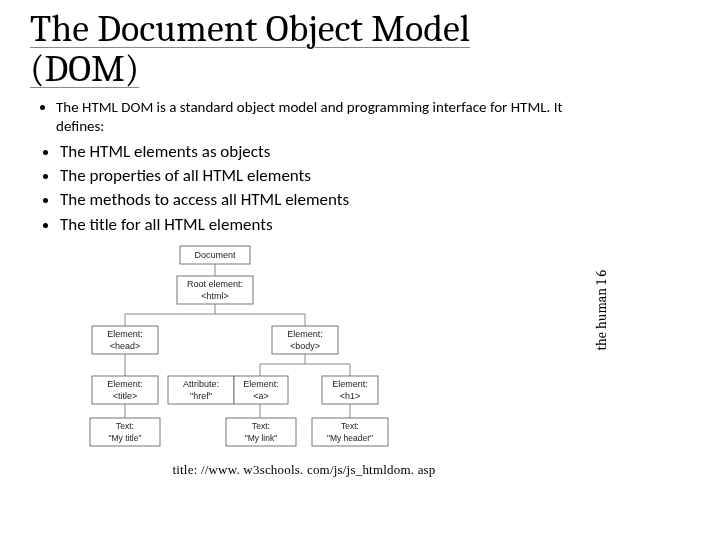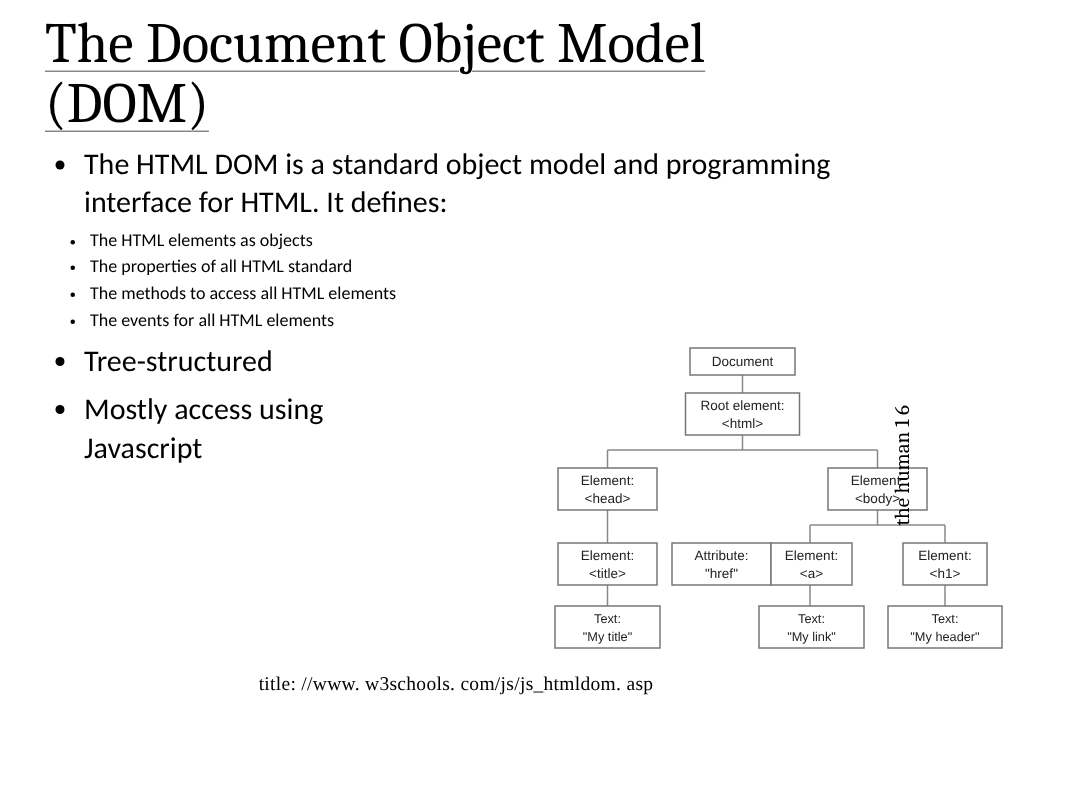--- a/index.html
+++ b/index.html
@@ -26,28 +26,28 @@
     margin: 0 0 8px 0;
     text-decoration: underline;
     text-decoration-color: #888;
     text-decoration-thickness: 1px;
     text-underline-offset: 6px;
     font-weight: 400;
   }
   ul.lvl1 {
     margin: 4px 0 0 0;
     padding-left: 26px;
-    font-size: 20px;
+    font-size: 15px;
     line-height: 1.25;
   }
   ul.lvl1 > li { margin-bottom: 6px; }
   ul.lvl2 {
     margin: 6px 0 6px 0;
     padding-left: 30px;
-    font-size: 12px;
+    font-size: 17px;
     line-height: 1.3;
   }
   ul.lvl2 > li { margin-bottom: 2px; }
   .row2 {
     display: flex;
     align-items: flex-start;
     gap: 14px;
   }
   .row2 ul.lvl1 { margin-top: 0; }
   ul.lvl1b {
@@ -95,30 +95,26 @@
 <div class="slide">
 
   <h1 class="title">The Document Object Model (DOM)</h1>
 
   <ul class="lvl1">
     <li>The HTML DOM is a standard object model and programming interface for HTML. It defines:</li>
   </ul>
 
   <ul class="lvl2">
     <li>The HTML elements as objects</li>
-    <li>The properties of all HTML standard</li>
+    <li>The properties of all HTML elements</li>
     <li>The methods to access all HTML elements</li>
-    <li>The events for all HTML elements</li>
+    <li>The title for all HTML elements</li>
   </ul>
 
   <div class="row2">
-    <ul class="lvl1 lvl1b row2-inner">
-      <li>Tree-structured</li>
-      <li>Mostly access using Javascript</li>
-    </ul>
 
     <div class="diagram">
       <svg width="370" height="210">
 
         <line class="dline" x1="185" y1="22" x2="185" y2="34"></line>
         <line class="dline" x1="185" y1="62" x2="185" y2="72"></line>
         <line class="dline" x1="95" y1="72" x2="275" y2="72"></line>
         <line class="dline" x1="95" y1="72" x2="95" y2="84"></line>
         <line class="dline" x1="275" y1="72" x2="275" y2="84"></line>
 

